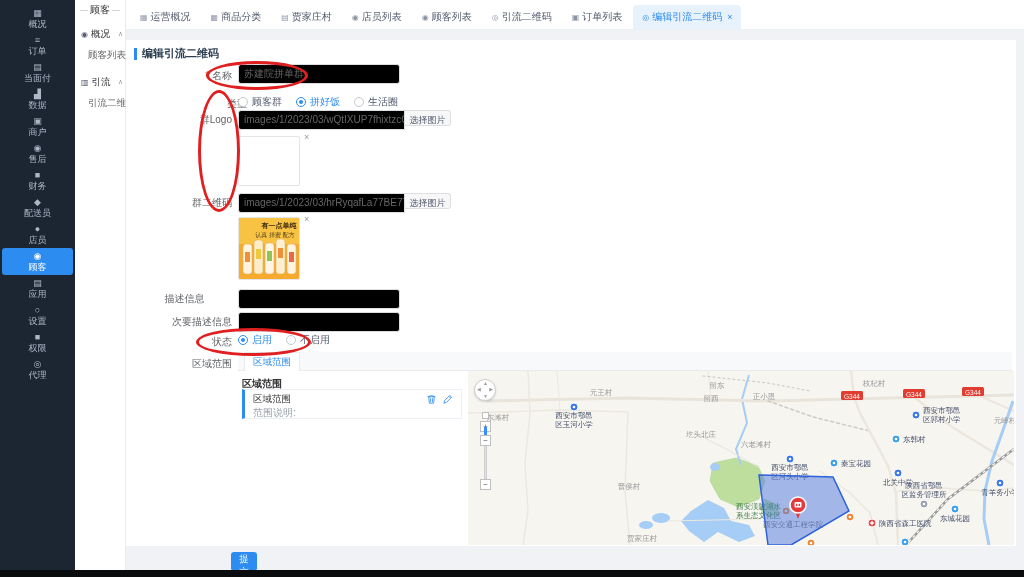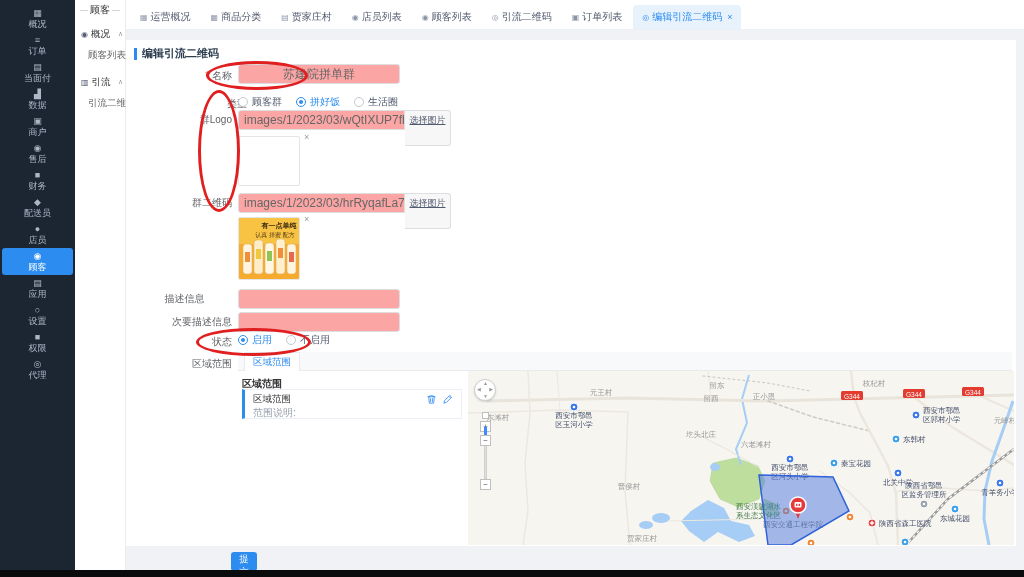--- a/index.html
+++ b/index.html
@@ -31,22 +31,22 @@
   .tab.active .tic{color:#2d8cf0;}
   .tab .tclose{font-size:9px;color:#2d8cf0;margin-left:2px;cursor:pointer;}
 
   
   .card{position:absolute;left:126px;top:40px;width:890px;height:506px;background:#fff;}
   .page-title{position:absolute;left:134px;top:46px;display:flex;align-items:center;gap:5px;font-size:11px;font-weight:bold;color:#2c3e50;}
   .page-title .tmark{width:3px;height:12px;background:#2d8cf0;display:inline-block;}
 
   .flabel{position:absolute;width:95px;text-align:right;font-size:10px;color:#606266;white-space:nowrap;}
   .req:before{content:"* ";color:#ed4014;}
-  .tinput{position:absolute;height:20px;border:1px solid #dcdee2;border-radius:3px;background:#fca5a5;font-size:12px;color:#666;padding:0 5px;line-height:18px;overflow:hidden;white-space:nowrap;text-align:center;}
-  .btn-append{position:absolute;height:36px;border:1px solid #dcdee2;border-left:none;border-radius:0 3px 3px 0;background:#f7f7f7;font-size:9px;color:#515a6e;line-height:18px;text-align:center;cursor:pointer;text-decoration:underline;}
+  .tinput{position:absolute;height:20px;border:1px solid #dcdee2;border-radius:3px;background:#000000;font-size:10px;color:#666;padding:0 5px;line-height:18px;overflow:hidden;white-space:nowrap;}
+  .btn-append{position:absolute;height:16px;border:1px solid #dcdee2;border-left:none;border-radius:0 3px 3px 0;background:#f7f7f7;font-size:9px;color:#515a6e;line-height:18px;text-align:center;cursor:pointer;}
   .grp{border-radius:3px 0 0 3px;}
 
   .radio{display:inline-flex;align-items:center;gap:4px;font-size:10px;color:#515a6e;cursor:pointer;margin-right:14px;}
   .radio .dot{width:10px;height:10px;border-radius:50%;border:1px solid #c5c8ce;background:#fff;position:relative;}
   .radio.checked .dot{border-color:#2d8cf0;}
   .radio.checked .dot:after{content:"";position:absolute;left:2px;top:2px;width:4px;height:4px;border-radius:50%;background:#2d8cf0;}
   .radio.checked .rtext{color:#2d8cf0;}
   .radios{position:absolute;display:flex;}
 
   .preview{position:absolute;border:1px solid #e3e5e8;border-radius:2px;background:#fff;overflow:hidden;}

